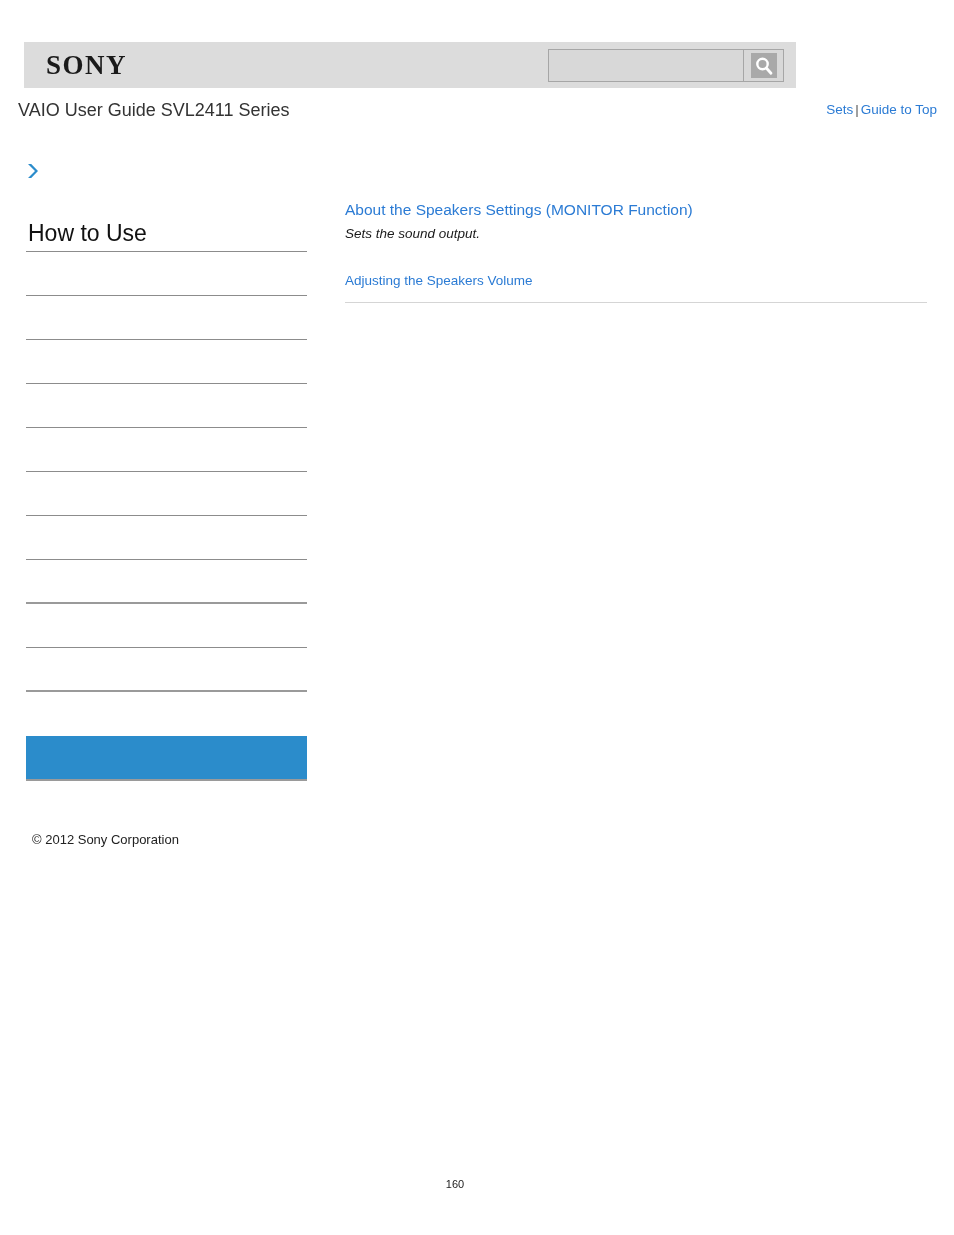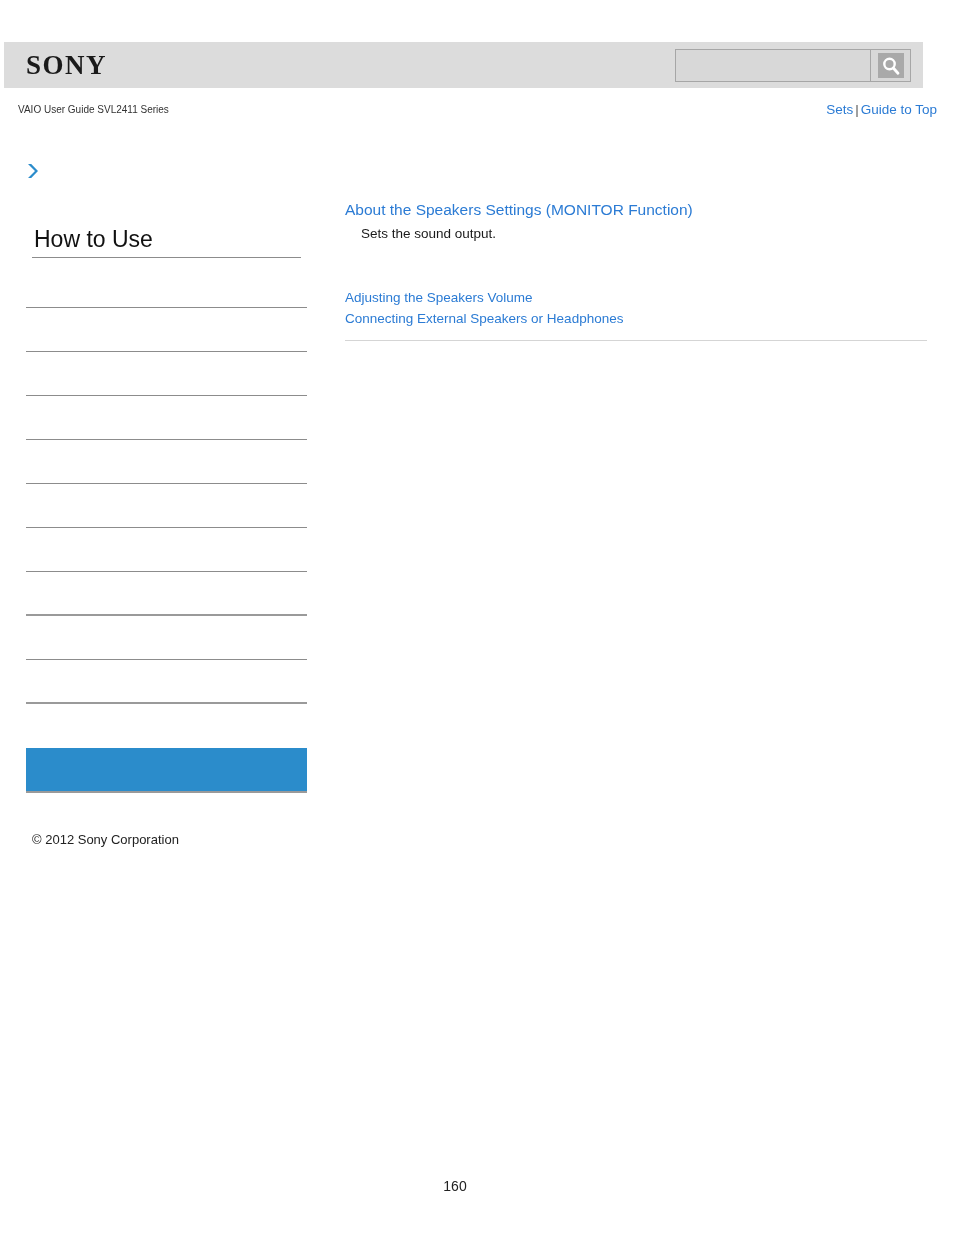--- a/index.html
+++ b/index.html
@@ -20,23 +20,23 @@
   
   .page {
     position: relative;
     width: 954px;
     height: 1235px;
   }
 
   
   .header-bar {
     position: absolute;
-    left: 4px;
+    left: 24px;
     top: 42px;
-    width: 919px;
+    width: 772px;
     height: 46px;
     background: #dcdcdc;
     box-sizing: border-box;
   }
   .sony-logo {
     position: absolute;
     left: 22px;
     top: 7px;
     font-family: "Liberation Serif", serif;
     font-weight: bold;
@@ -86,21 +86,21 @@
     display: flex;
     align-items: center;
     justify-content: center;
   }
 
   
   .guide-title {
     position: absolute;
     left: 18px;
     top: 101px;
-    font-size: 10px;
+    font-size: 18px;
     color: #333333;
     line-height: 18px;
   }
   .nav-links {
     position: absolute;
     right: 17px;
     top: 101px;
     font-size: 13.5px;
     line-height: 18px;
     color: #555555;
@@ -129,21 +129,21 @@
     position: absolute;
     left: 26px;
     top: 218px;
     width: 281px;
   }
   .sidebar-heading {
     font-size: 23px;
     font-weight: normal;
     color: #111111;
     line-height: 30px;
-    margin: 6px;
+    margin: 0;
     padding: 0 0 3px 2px;
     border-bottom: 1px solid #8c8c8c;
   }
   .sidebar-item {
     height: 44px;
     box-sizing: border-box;
     border-bottom: 1px solid #8c8c8c;
     font-size: 13.5px;
     color: #2b7bd4;
     line-height: 44px;
@@ -189,24 +189,25 @@
     color: #2b7bd4;
     line-height: 20px;
     margin: 0;
     font-weight: normal;
     cursor: pointer;
   }
   .content-desc {
     font-size: 13.5px;
     color: #1a1a1a;
     line-height: 19px;
-    margin: 4px 0 0 16px;
+    margin: 4px 0 0 0;
+    font-style: italic;
   }
   .related-links {
-    margin-top: 44px;
+    margin-top: 27px;
   }
   .related-link {
     display: block;
     font-size: 13.5px;
     color: #2b7bd4;
     line-height: 21px;
     text-decoration: none;
     cursor: pointer;
   }
   .content-rule {
@@ -216,21 +217,21 @@
     width: 582px;
   }
 
   
   .page-number {
     position: absolute;
     left: 0;
     top: 1178px;
     width: 910px;
     text-align: center;
-    font-size: 14px;
+    font-size: 11px;
     color: #222222;
   }
 </style>
 </head>
 <body>
 
 <div class="page">
 
   <div class="header-bar">
     <div class="sony-logo">SONY</div>
@@ -278,21 +279,20 @@
   </div>
 
   <div class="copyright">© 2012 Sony Corporation</div>
 
   <div class="content">
     <h2 class="content-title">About the Speakers Settings (MONITOR Function)</h2>
     <p class="content-desc">Sets the sound output.</p>
 
     <div class="related-links">
       <a class="related-link" href="#">Adjusting the Speakers Volume</a>
-      <a class="related-link" href="#">Connecting External Speakers or Headphones</a>
     </div>
 
     <div class="content-rule"></div>
   </div>
 
   <div class="page-number">160</div>
 
 </div>
 
 </body></html>

